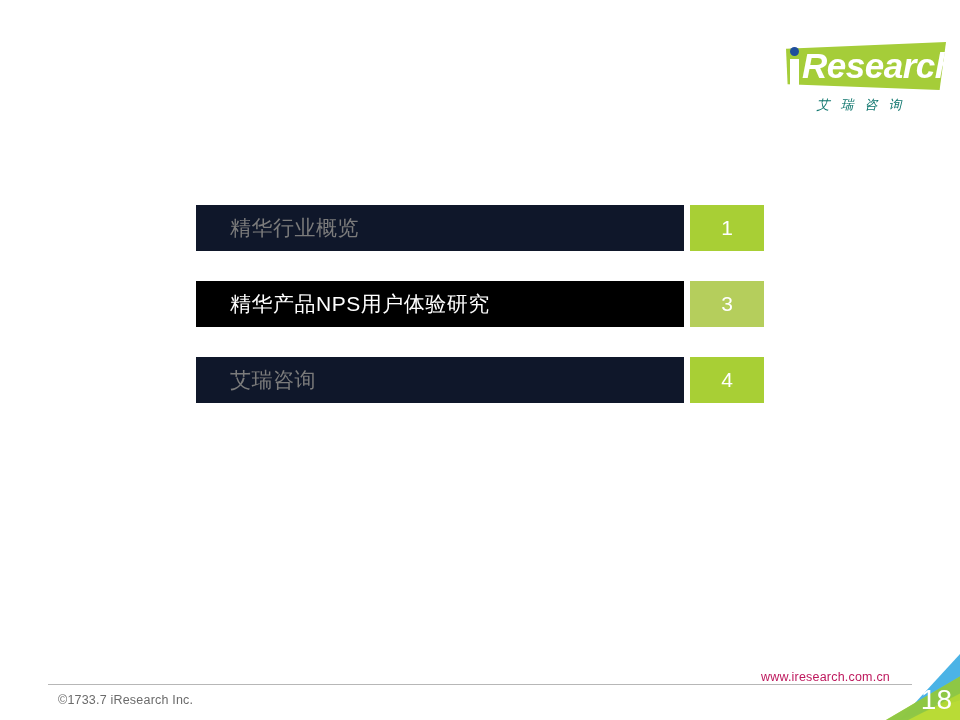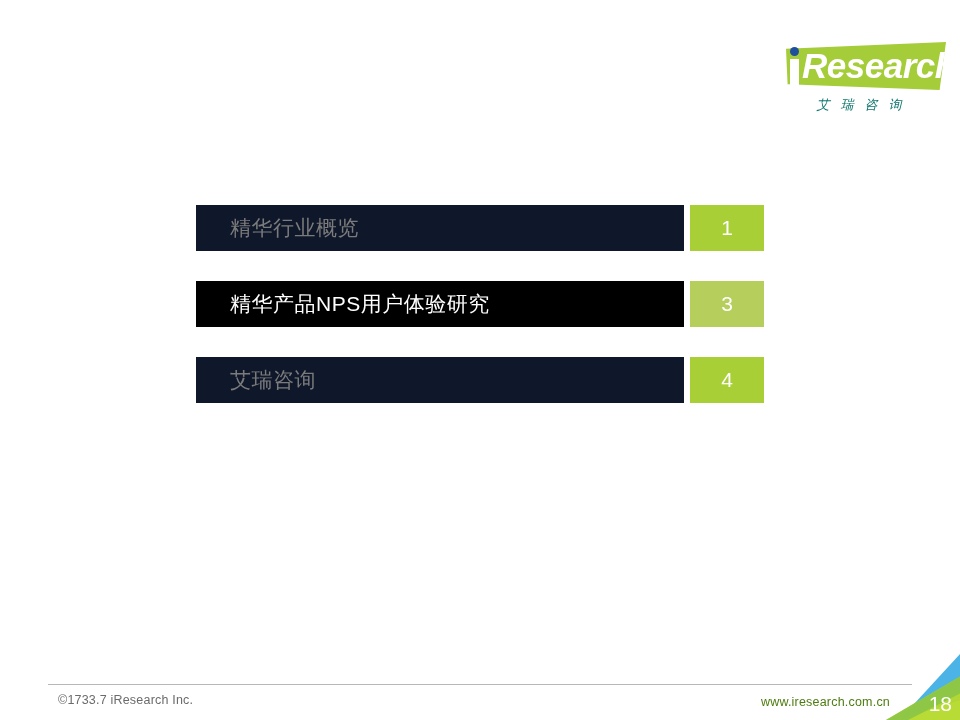--- a/index.html
+++ b/index.html
@@ -143,23 +143,23 @@
     position: absolute;
     left: 58px;
     top: 693px;
     font-size: 12.5px;
     color: #6b6b6b;
     letter-spacing: 0.2px;
   }
   #footer-right {
     position: absolute;
     right: 70px;
-    top: 695px;
+    top: 670px;
     font-size: 12.5px;
-    color: #4d7c0f;
+    color: #be185d;
     letter-spacing: 0.2px;
   }
 
   
   #corner {
     position: absolute;
     right: 0;
     bottom: 0;
     width: 74px;
     height: 66px;
@@ -191,21 +191,21 @@
     width: 74px;
     height: 66px;
     background: #86c34a;
     clip-path: polygon(100% 34%, 100% 60%, 30% 100%, 0% 100%);
     opacity: 0.8;
   }
   #page-number {
     position: absolute;
     right: 8px;
     bottom: 6px;
-    font-size: 21px;
+    font-size: 28px;
     color: #ffffff;
     line-height: 1;
     z-index: 5;
   }
 </style>
 </head>
 <body>
 
 <div id="logo-block">
   <div id="logo-mark">

